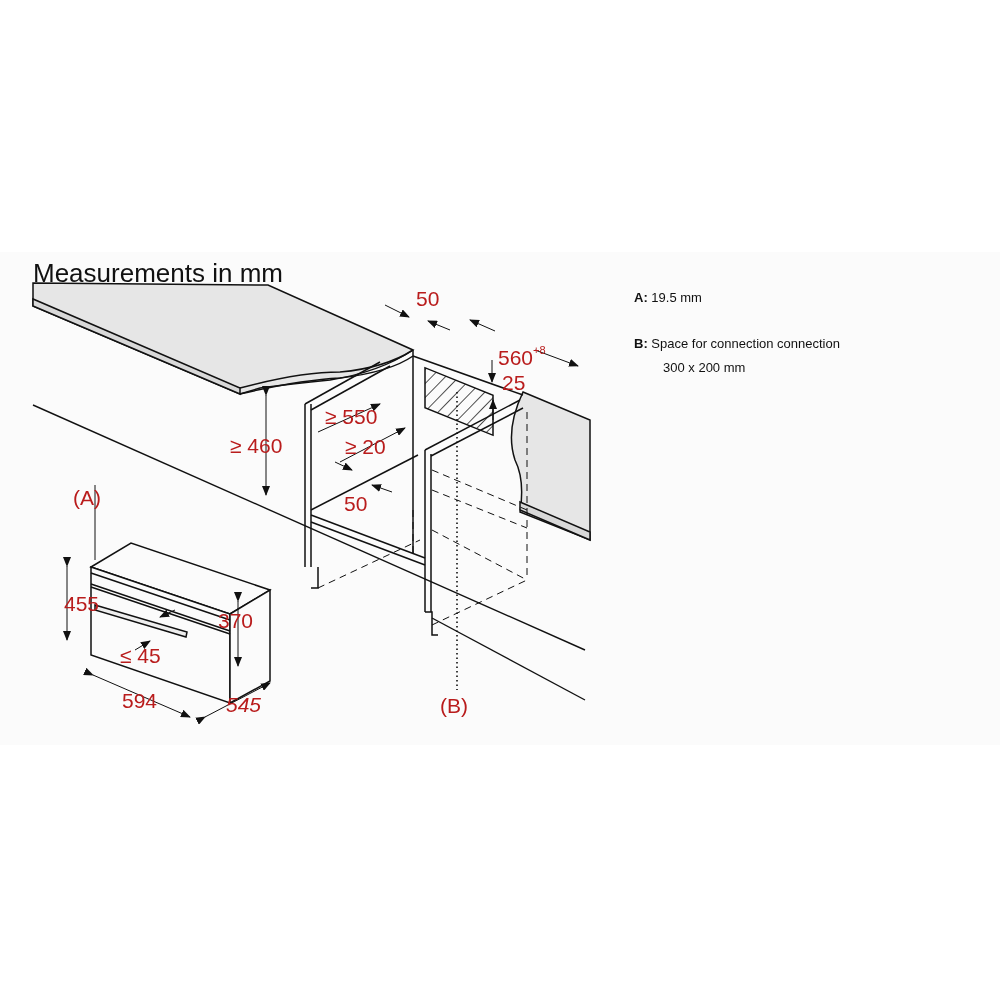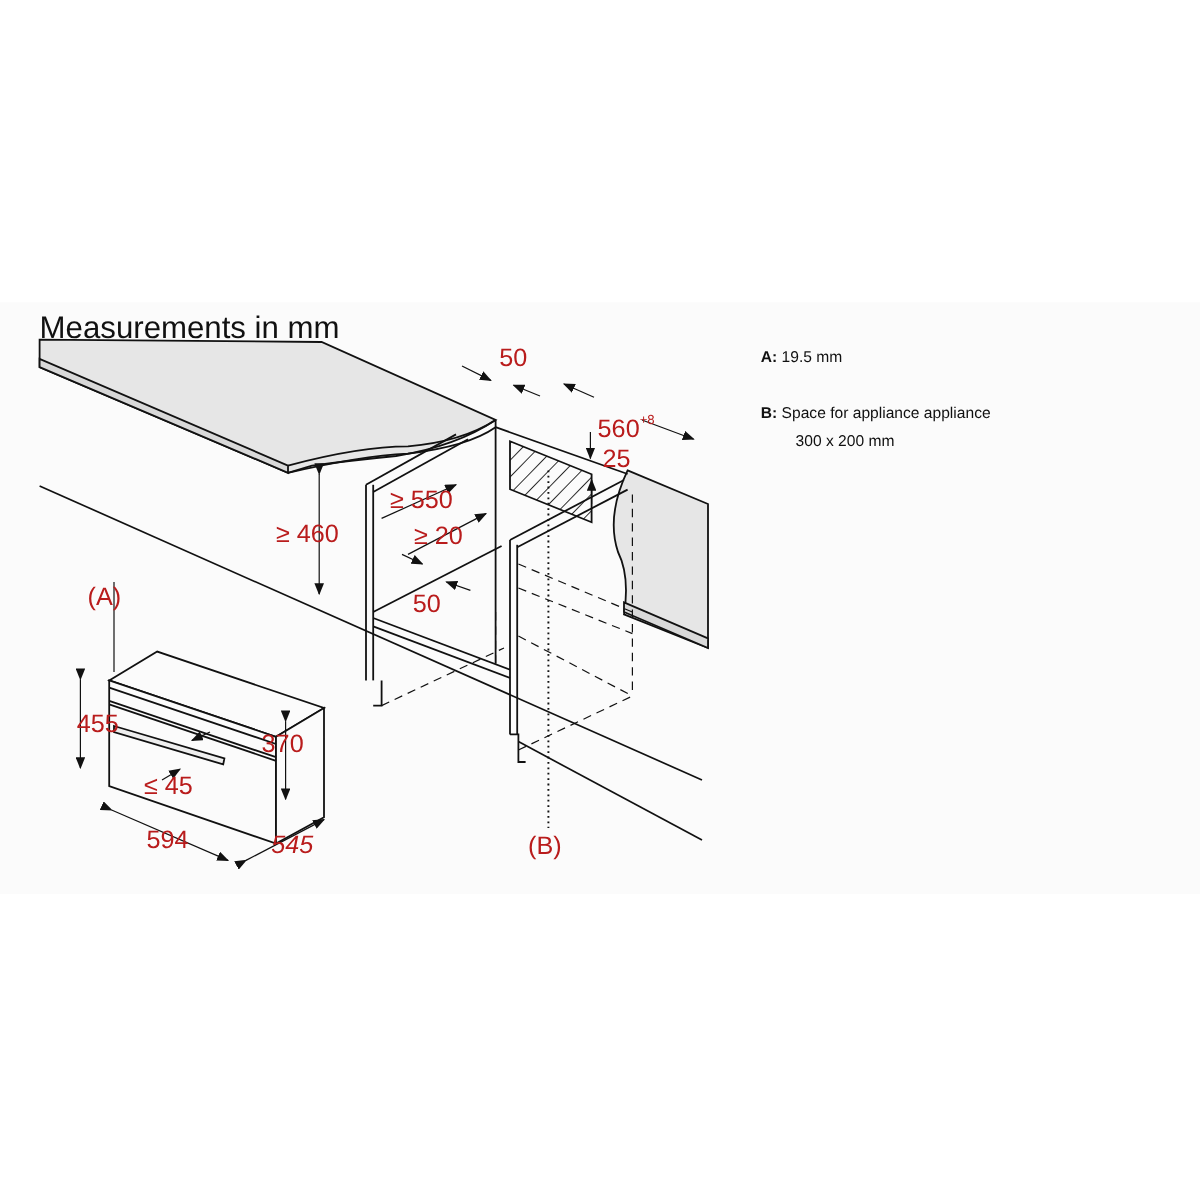--- a/index.html
+++ b/index.html
@@ -109,21 +109,21 @@
 </svg>
 
 <div class="title">Measurements in mm</div>
 
 <div class="legend" style="top:286px;">
   <b>A:</b>
   <span>19.5 mm</span>
 </div>
 <div class="legend" style="top:332px;">
   <b>B:</b>
-  <span>Space for appliance appliance</span>
+  <span>Space for connection connection</span>
 </div>
 <div class="legend" style="top:356px; left:639px;">300 x 200 mm</div>
 
 <div class="lbl" style="left:416px; top:288px;">50</div>
 <div class="lbl" style="left:498px; top:325px;margin-top:22px;"><span>560</span><sup>+8</sup></div>
 <div class="lbl" style="left:502px; top:372px;">25</div>
 <div class="lbl" style="left:325px; top:406px;">≥ 550</div>
 <div class="lbl" style="left:230px; top:435px;">≥ 460</div>
 <div class="lbl" style="left:345px; top:436px;text-align:center;">≥ 20</div>
 <div class="lbl" style="left:344px; top:493px;">50</div>

